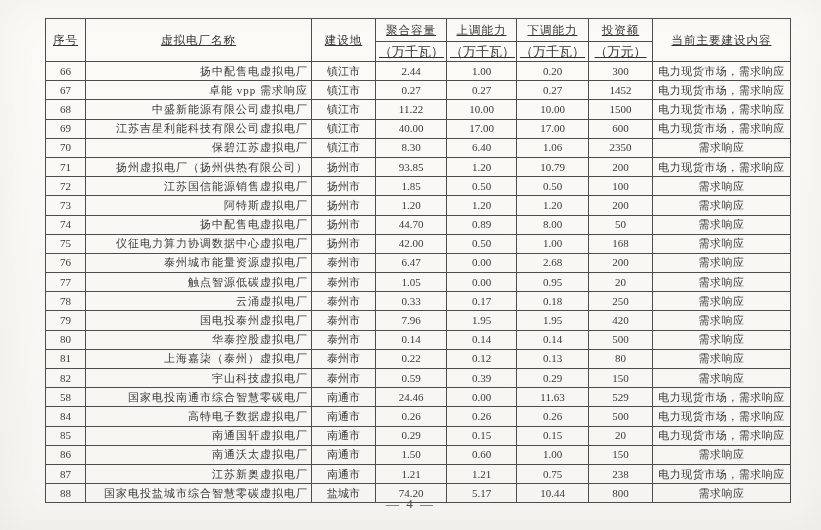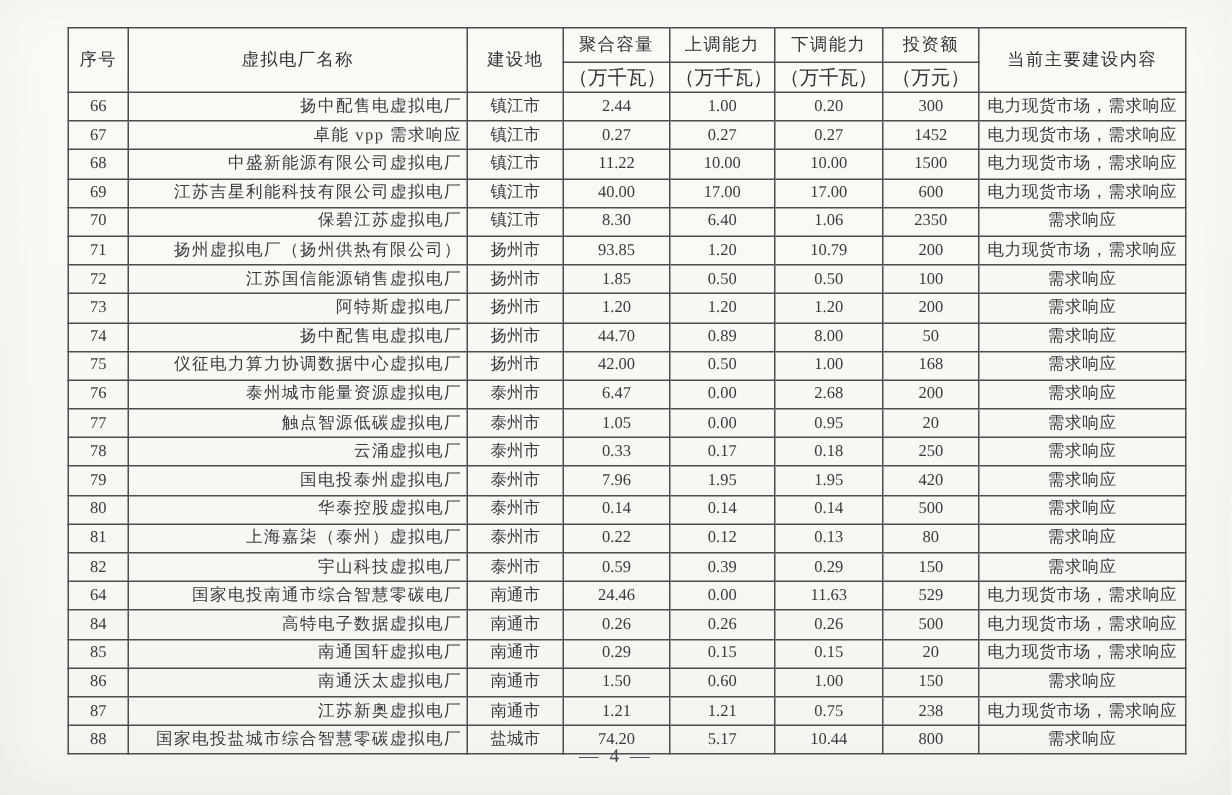--- a/index.html
+++ b/index.html
@@ -34,20 +34,21 @@
     line-height: 13px;
     padding: 1px 3px;
     text-align: center;
     overflow: hidden;
     white-space: nowrap;
   }
   table.vpp thead th {
     font-size: 11.5px;
     letter-spacing: 1px;
     color: #333;
+    text-decoration: underline;
   }
   table.vpp thead tr.h1 th { height: 20px; }
   table.vpp thead tr.h2 th { height: 17px; font-size: 13px; letter-spacing: 0; }
   table.vpp tbody td { height: 16.2px; }
   table.vpp td.name {
     text-align: right;
     padding-left: 8px;
     letter-spacing: 1px;
   }
   table.vpp td.content { letter-spacing: 0.5px; }
@@ -287,21 +288,21 @@
     <td class="name">宇山科技虚拟电厂</td>
     <td>泰州市</td>
     <td>0.59</td>
     <td>0.39</td>
     <td>0.29</td>
     <td>150</td>
     <td class="content">需求响应</td>
   </tr>
 
   <tr>
-    <td>64</td>
+    <td>58</td>
     <td class="name">国家电投南通市综合智慧零碳电厂</td>
     <td>南通市</td>
     <td>24.46</td>
     <td>0.00</td>
     <td>11.63</td>
     <td>529</td>
     <td class="content">电力现货市场，需求响应</td>
   </tr>
 
   <tr>

